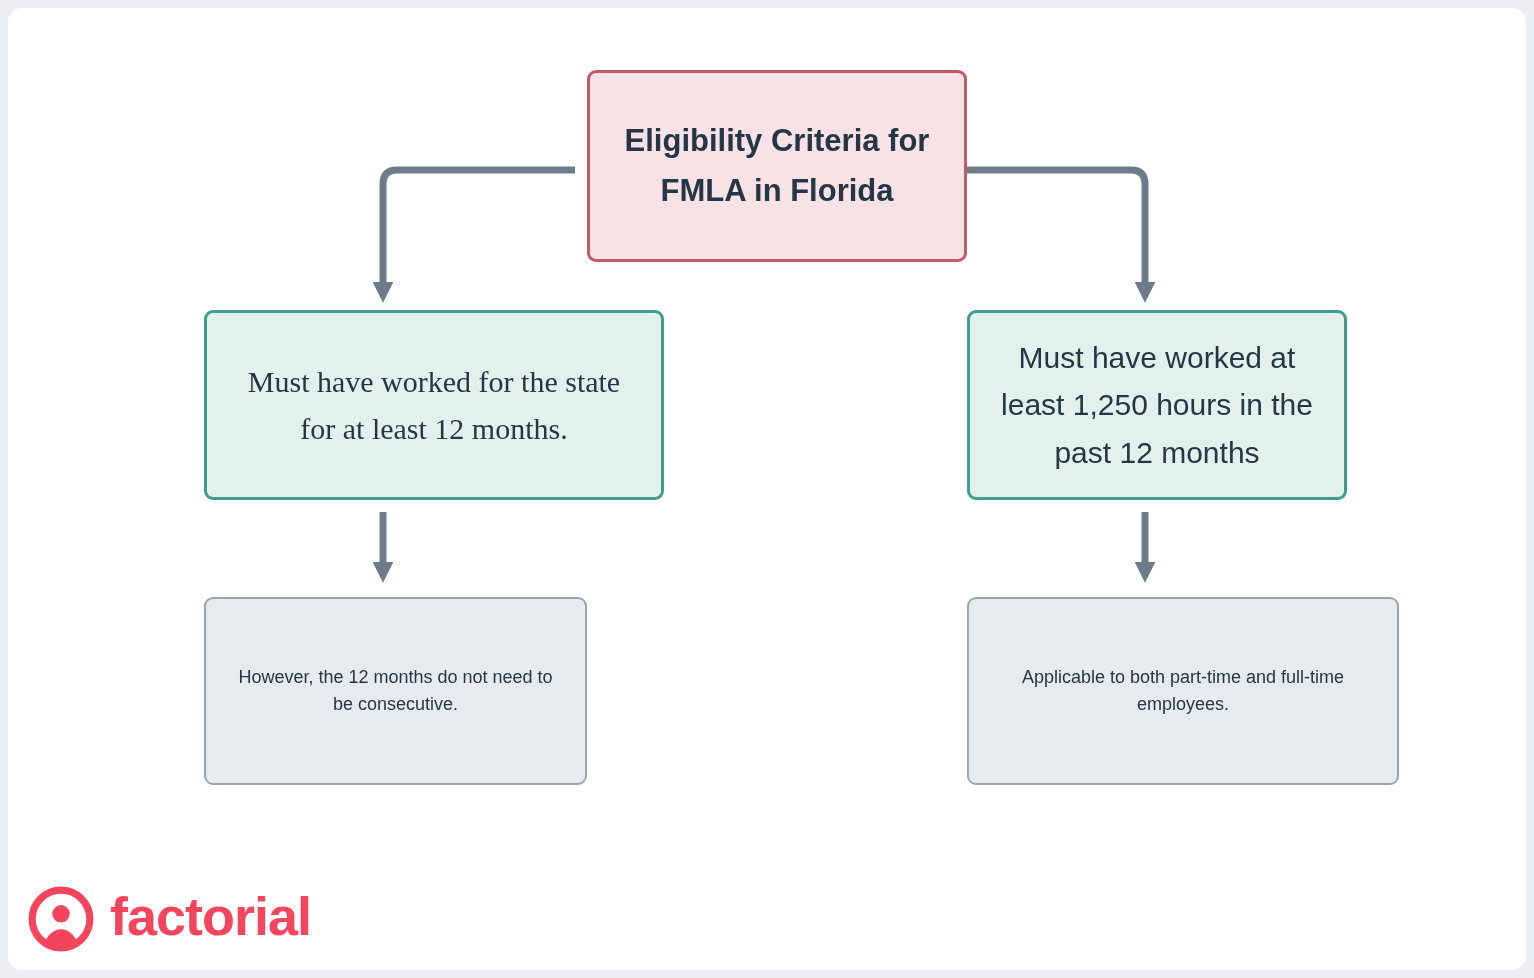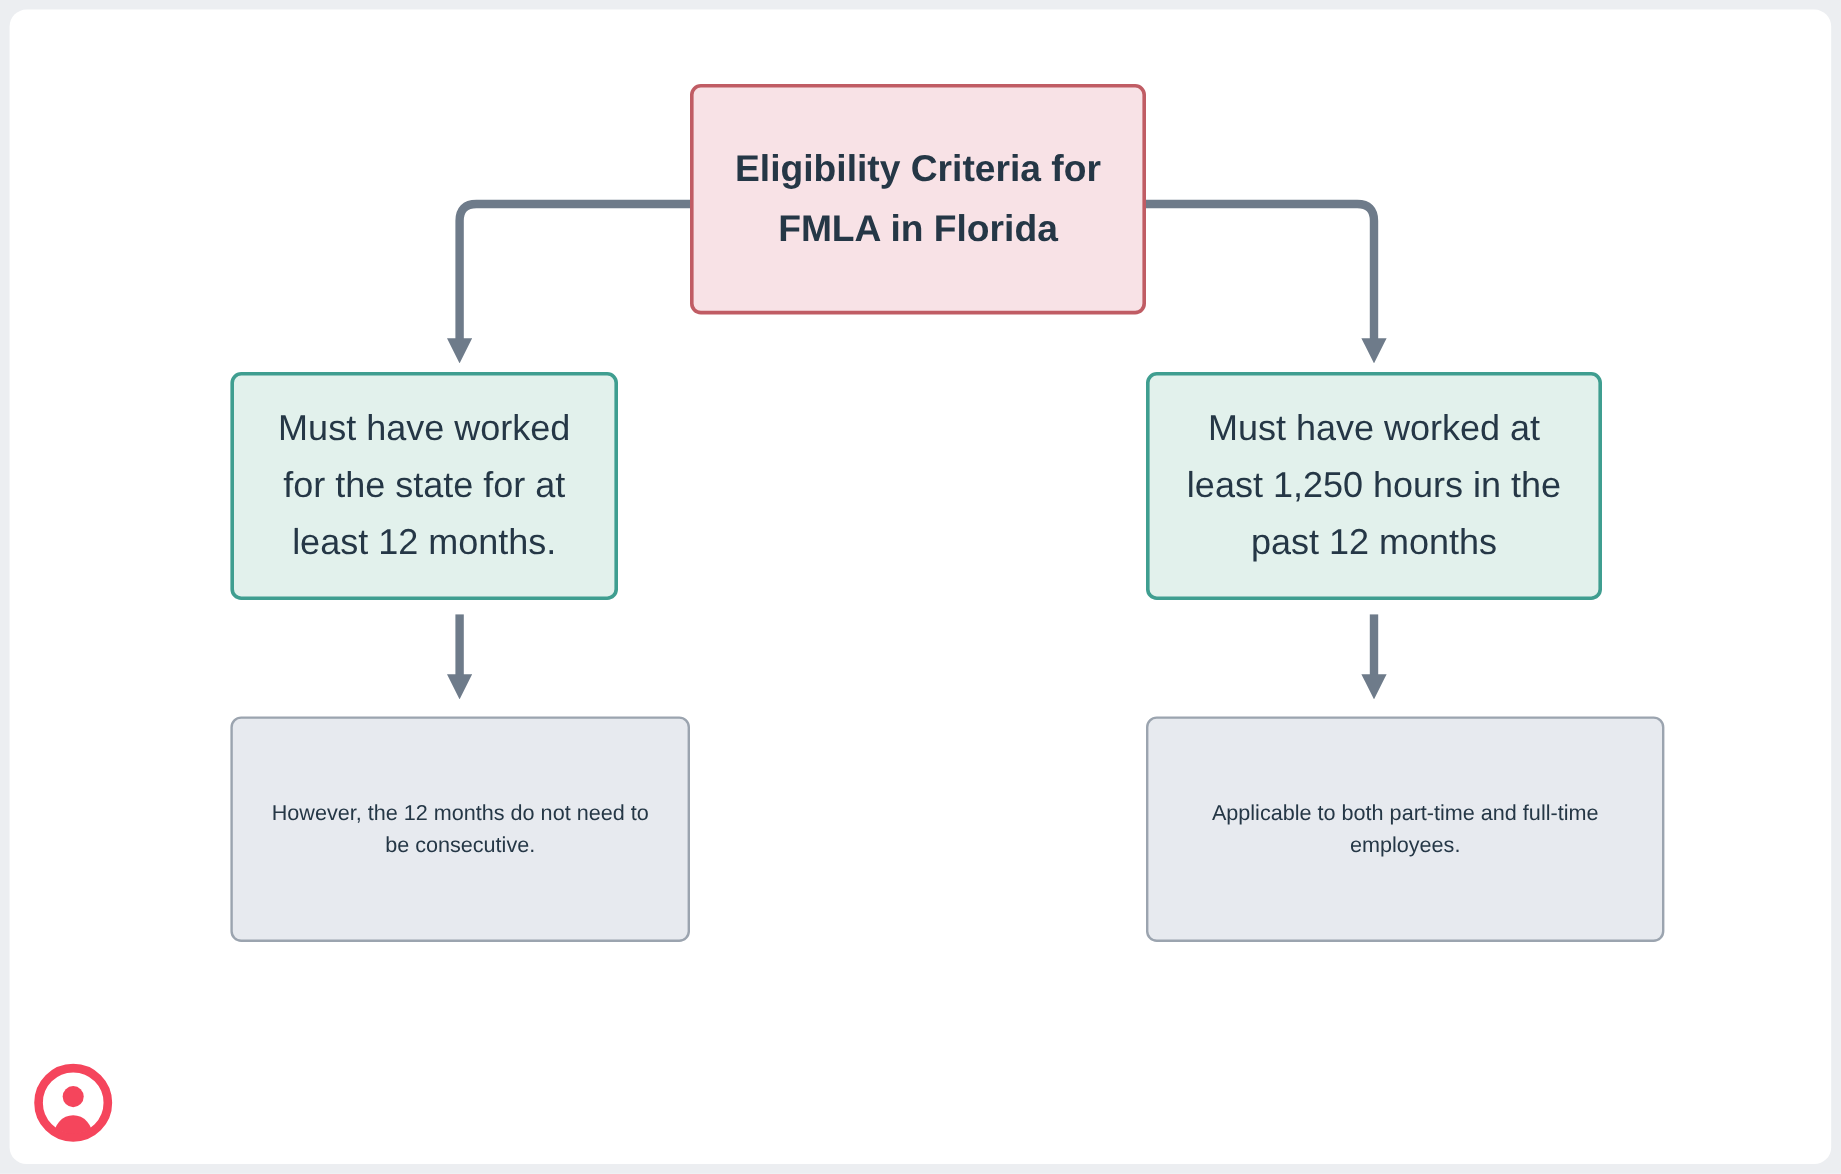--- a/index.html
+++ b/index.html
@@ -17,38 +17,39 @@
     border-radius: 14px;
   }
   .node {
     position: absolute;
     display: flex;
     align-items: center;
     justify-content: center;
     text-align: center;
     border-radius: 9px;
     color: var(--text, #253746);
+    margin-left: 12px;
   }
   .node-title {
     left: 575px; top: 70px; width: 380px; height: 192px;
     background: var(--title-fill, #f8e2e6);
     border: 3px solid var(--title-border, #c05c64);
     font-weight: bold;
     font-size: 31px;
     line-height: 1.6;
     padding: 0 26px;
   }
   .node-criteria {
     background: var(--criteria-fill, #e2f1ec);
     border: 3px solid var(--criteria-border, #3f9e90);
     font-size: 30px;
     line-height: 1.58;
     padding: 0 24px;
   }
-  .node-criteria.left  { left: 192px;  top: 310px; width: 323px; height: 190px; }
+  .node-criteria.left  { left: 192px;  top: 310px; width: 460px; height: 190px; font-family: Liberation Serif, serif; }
   .node-criteria.right { left: 955px;  top: 310px; width: 380px; height: 190px; }
   .node-note {
     background: var(--note-fill, #e7eaef);
     border: 2px solid var(--note-border, #9ba4af);
     font-size: 18px;
     line-height: 1.5;
     padding: 0 30px;
   }
   .node-note.left  { left: 192px; top: 597px; width: 383px; height: 188px; }
   .node-note.right { left: 955px; top: 597px; width: 432px; height: 188px; }
@@ -123,13 +124,14 @@
       <clipPath id="logoClip">
           <circle cx="32" cy="32" r="25"></circle>
         </clipPath>
     </defs>
     <circle cx="32" cy="32" r="28" fill="none" stroke="#f5455c" stroke-width="7"></circle>
     <g clip-path="url(#logoClip)">
       <circle cx="32" cy="27" r="8.5" fill="#f5455c"></circle>
       <path d="M16 60 a16 18 0 0 1 32 0 z" fill="#f5455c"></path>
     </g>
   </svg>
+  <span class="logo-text">factorial</span>
 </div>
 
 </body></html>

